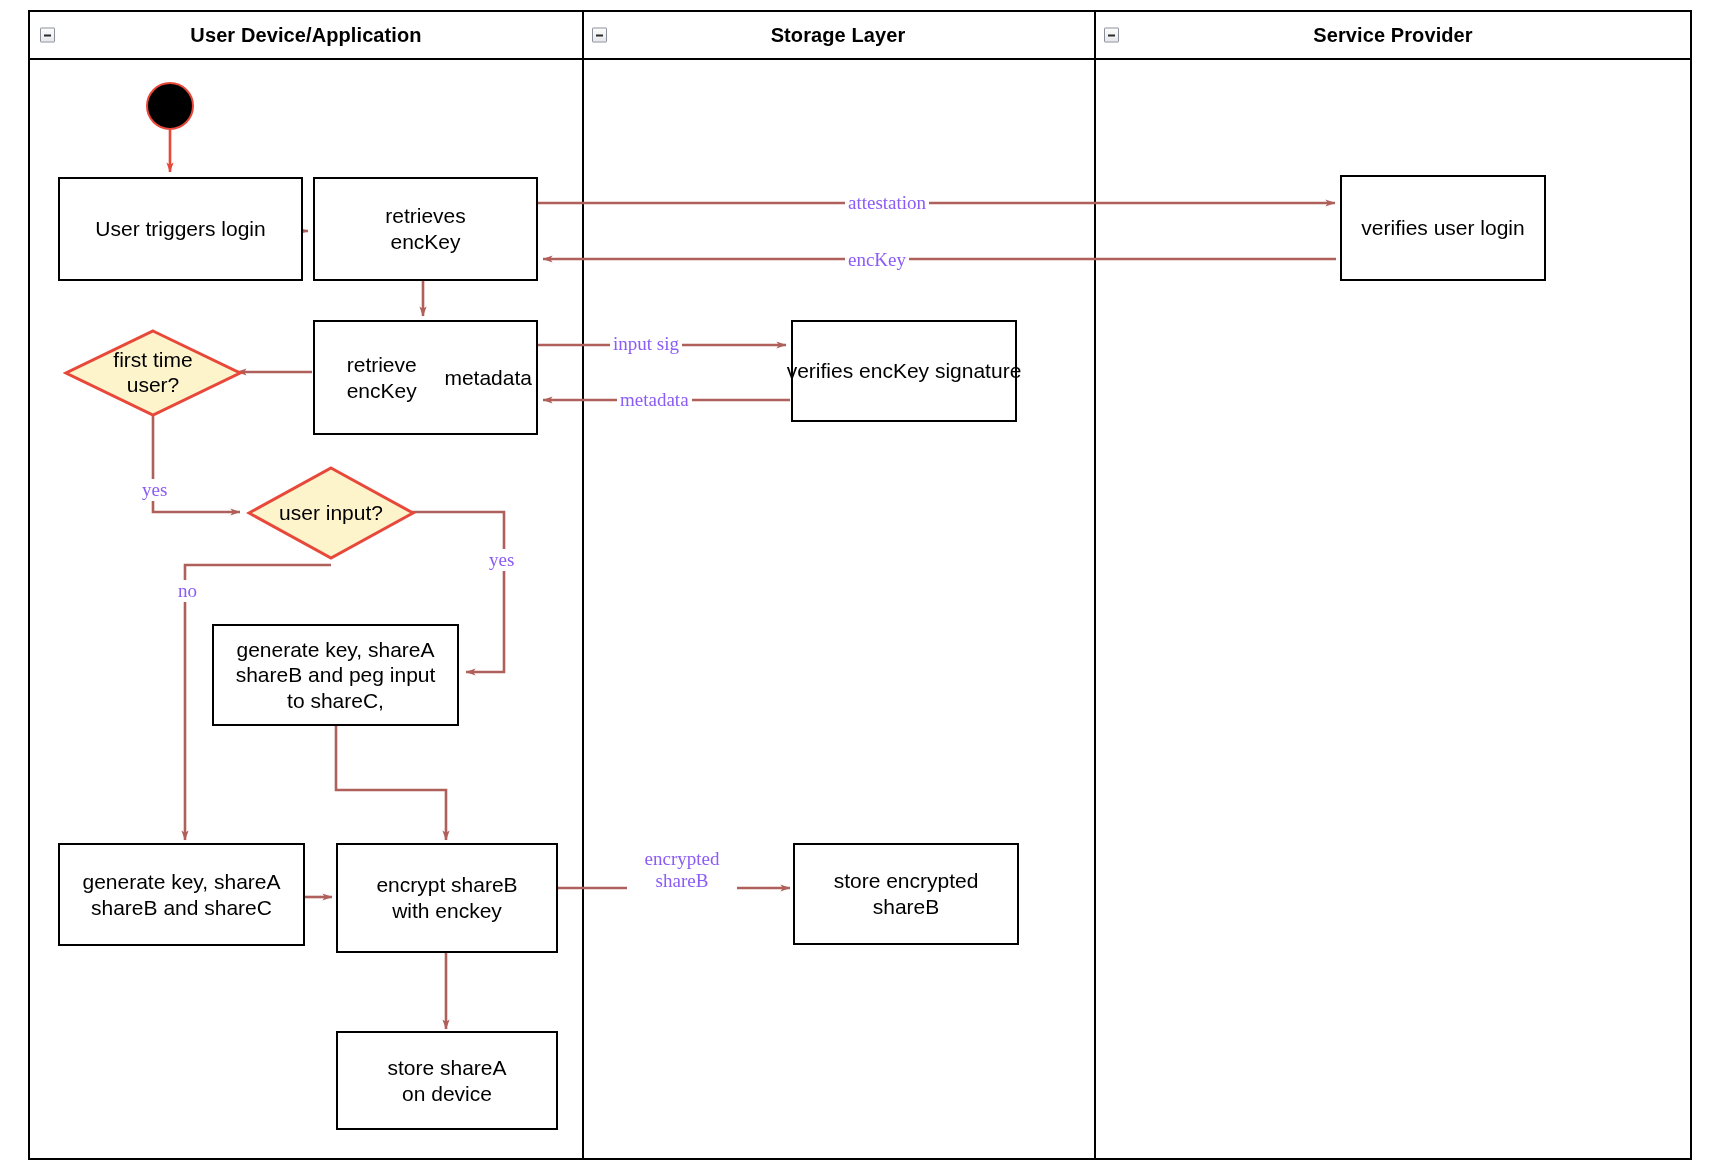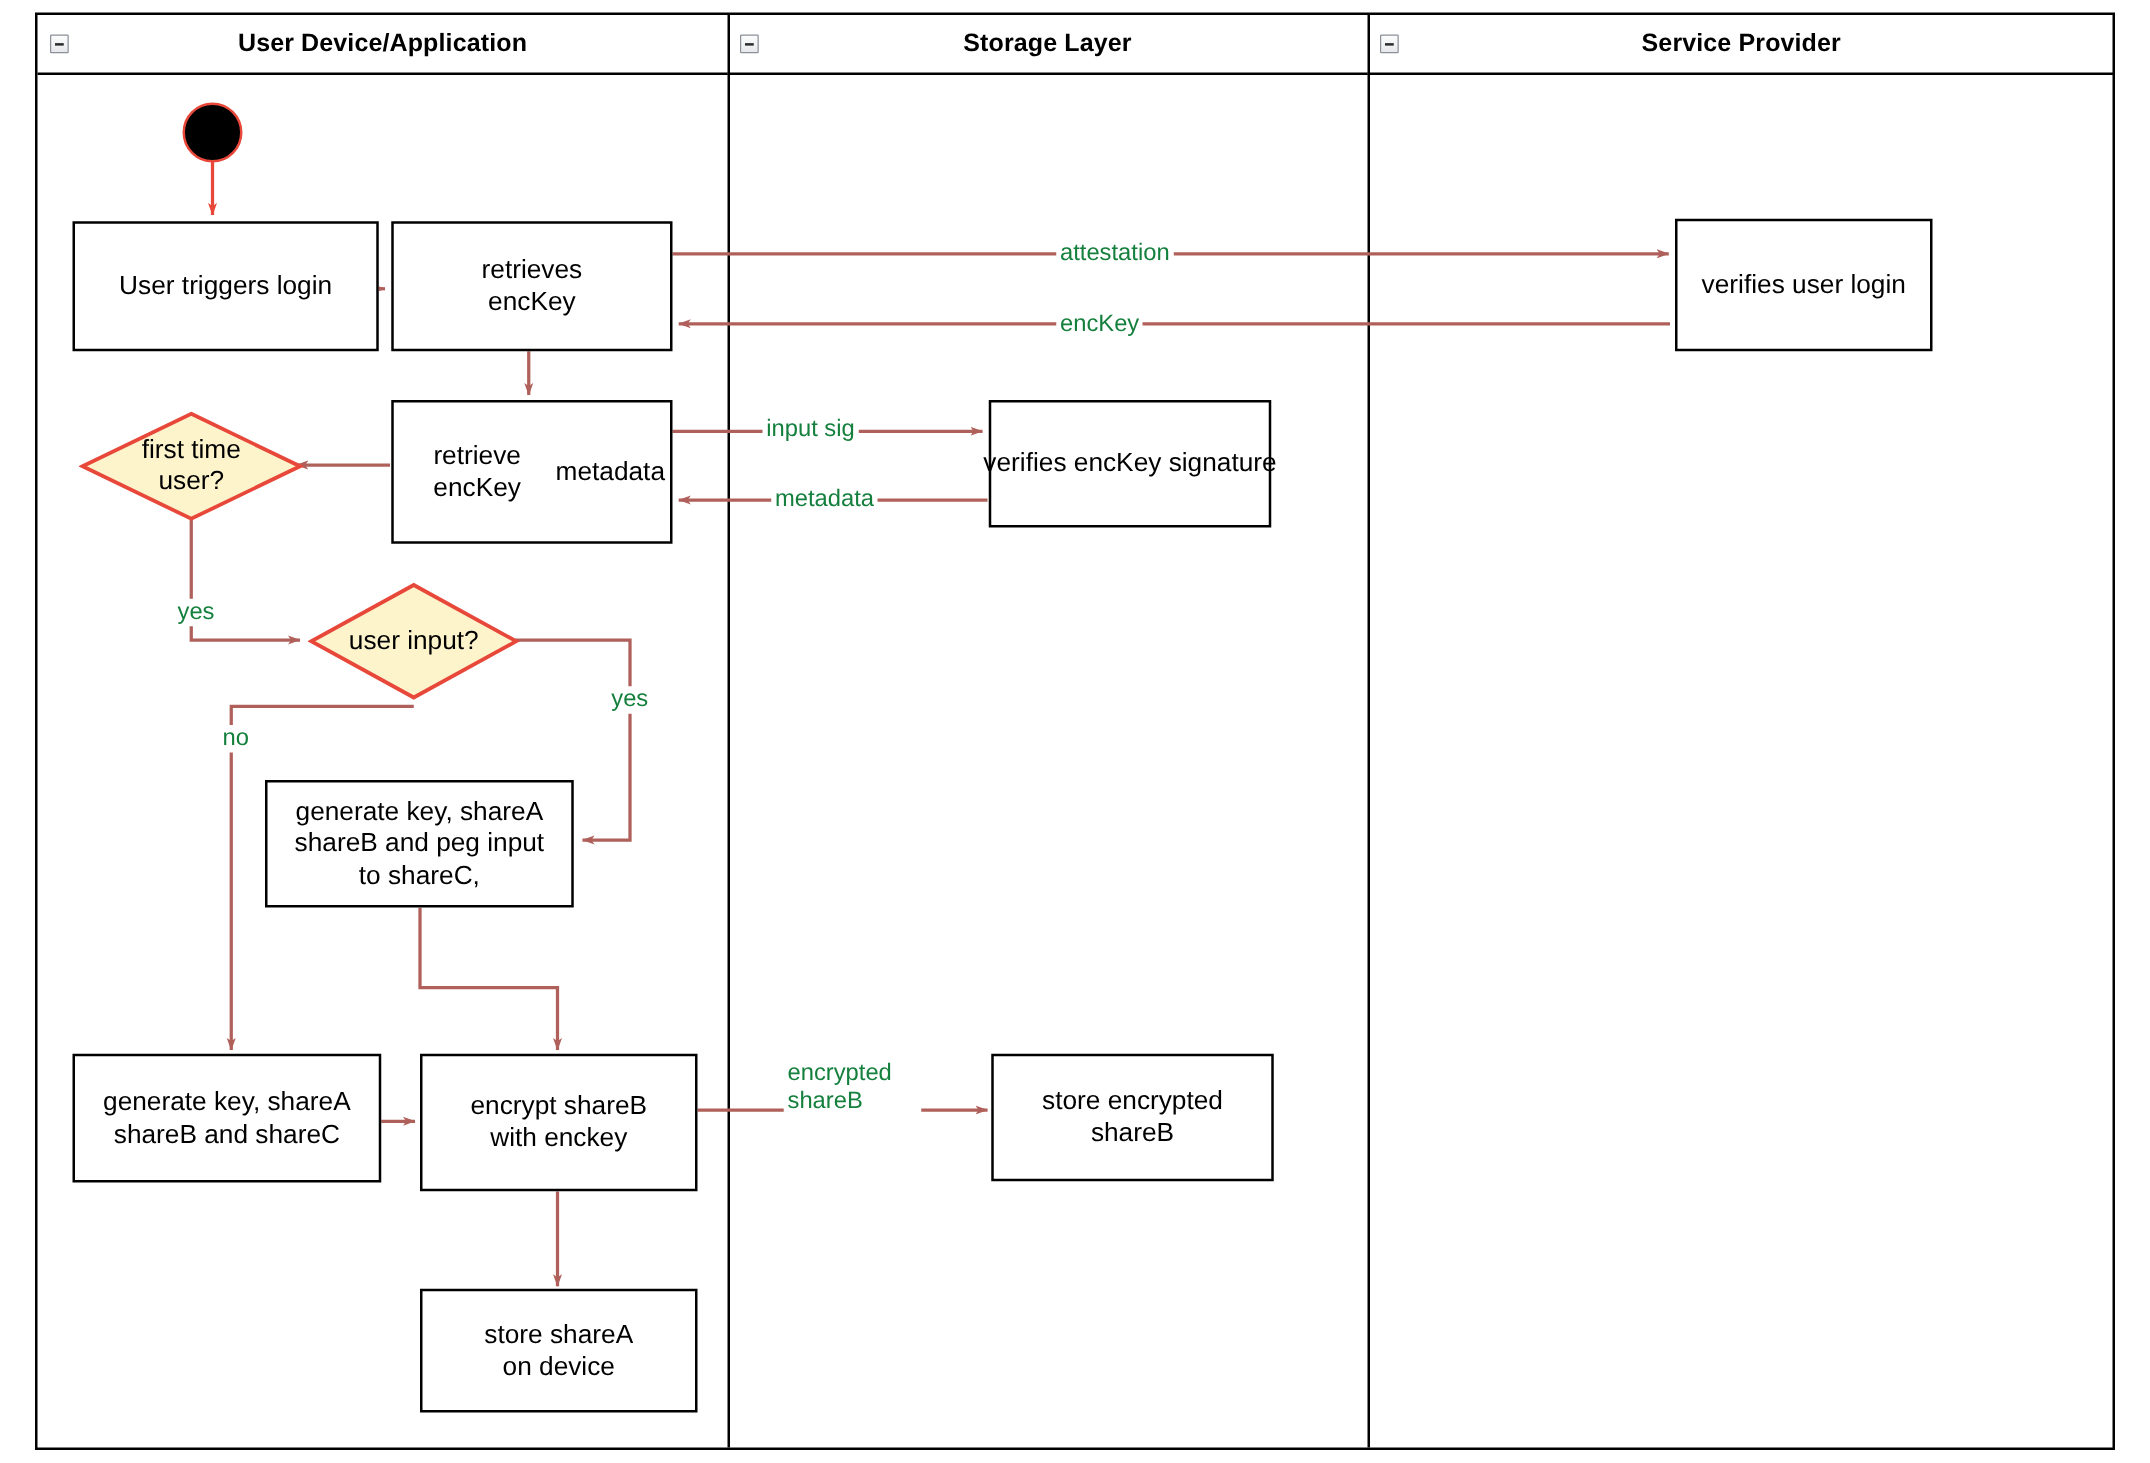--- a/index.html
+++ b/index.html
@@ -124,26 +124,27 @@
     position: absolute;
     left: 0;
     top: 0;
     width: 1720px;
     height: 1170px;
     pointer-events: none;
   }
   .edge-label {
     position: absolute;
     font-size: 19px;
-    color: #15803d;
+    color: #8b5cf6;
     background: #ffffff;
     padding: 0 3px;
     line-height: 1.15;
-    text-align: left;
+    text-align: center;
     white-space: nowrap;
+    font-family: Liberation Serif, serif;
   }
   .edge-label.two-line { white-space: normal; }
 </style>
 </head>
 <body>
 
 <div id="canvas">
 
   <div class="pool">
 

